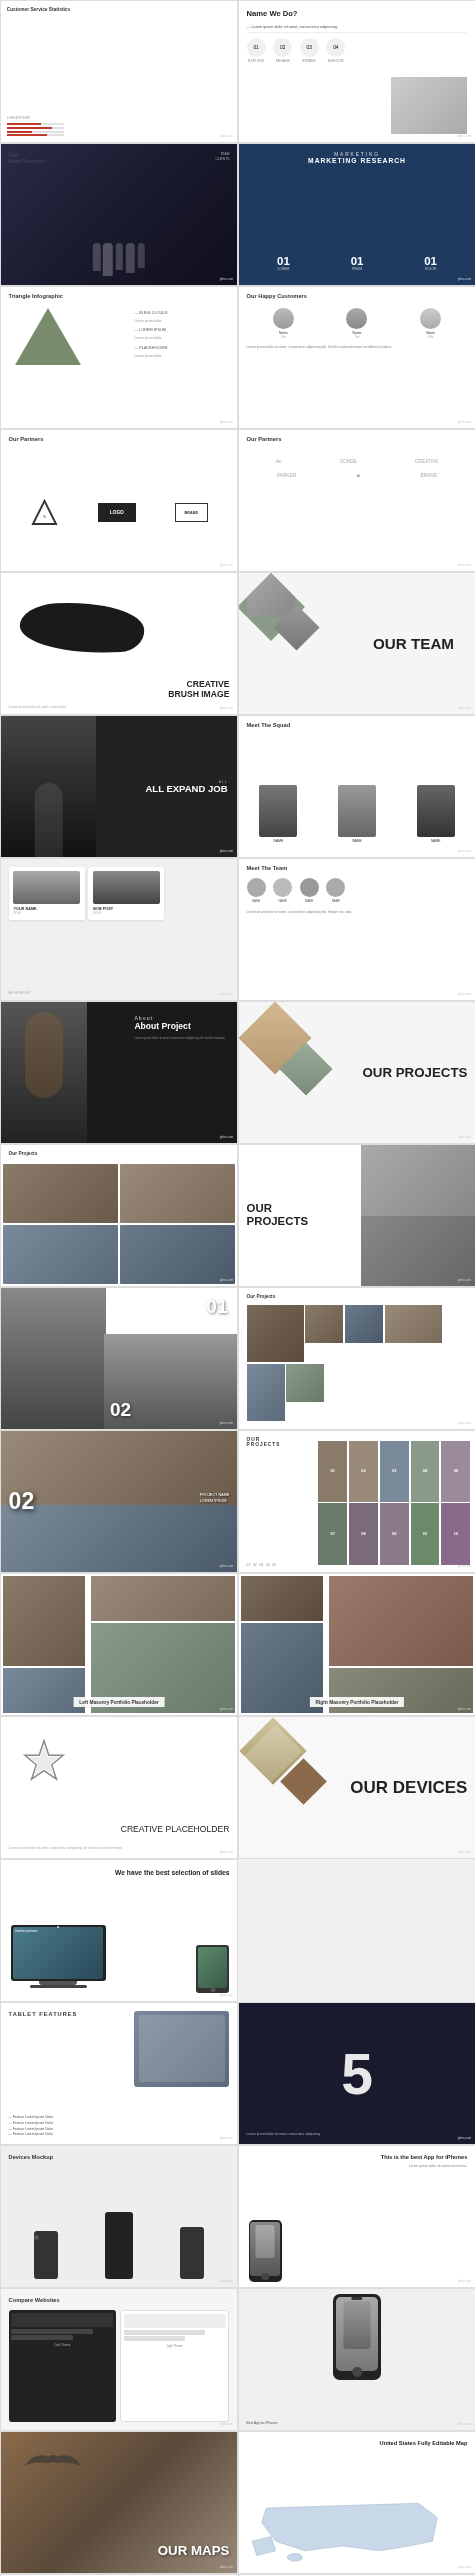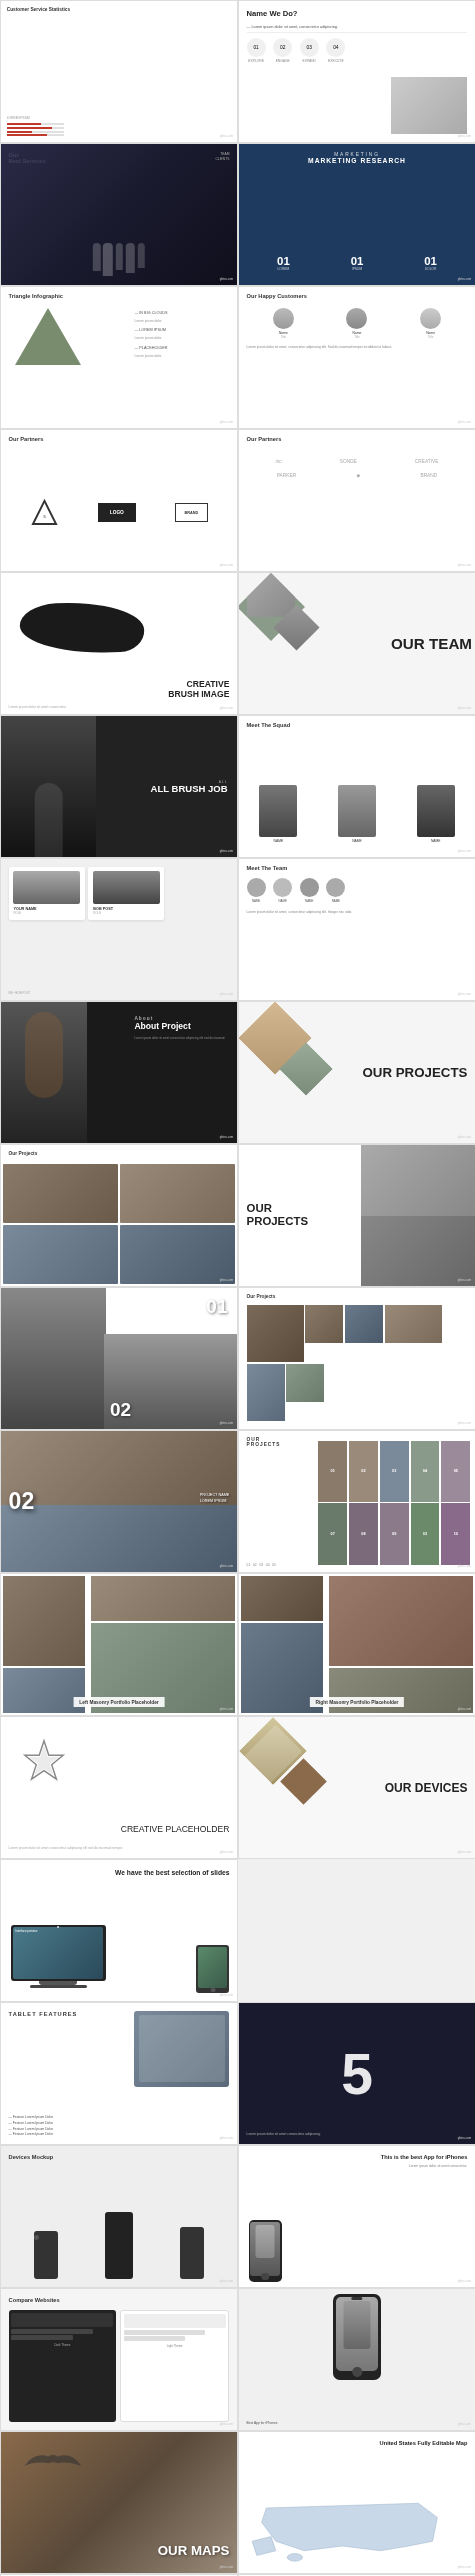--- a/index.html
+++ b/index.html
@@ -238,39 +238,39 @@
     <div class="half" style="background:#f5f5f5;">
 
       <div style="position:absolute;top:9.5px;left:7.6px;">
         <div style="width:48px;height:48px;background:#8B9B8A;transform:rotate(45deg);overflow:hidden;">
           <div style="width:100%;height:100%;background:linear-gradient(135deg,#aaa,#888);transform:rotate(-45deg) translateY(-14.3px);transform-origin:center;"></div>
         </div>
         <div style="width:33px;height:33px;background:#6a7a69;transform:rotate(45deg);position:absolute;top:28.6px;left:33px;overflow:hidden;">
           <div style="width:100%;height:100%;background:linear-gradient(135deg,#999,#777);"></div>
         </div>
       </div>
-      <div style="position:absolute;right:3px;top:50%;transform:translateY(-50%);text-align:center;">
+      <div style="position:absolute;right:21px;top:50%;transform:translateY(-50%);text-align:center;">
         <div style="font-size:15.2px;font-weight:bold;color:#222;line-height:1.1;">OUR TEAM</div>
       </div>
       <div class="watermark">gfxtra.com</div>
     </div>
   </div>
 
   <div class="row">
 
     <div class="half" style="background:#222;">
       <div style="position:absolute;top:0;left:0;width:95px;height:143px;background:#1a1a1a;overflow:hidden;">
         <div style="width:100%;height:100%;background:linear-gradient(180deg,#444,#111);"></div>
 
         <div style="position:absolute;bottom:0;left:50%;transform:translateX(-50%);width:28.6px;height:76px;background:rgba(255,255,255,0.1);border-radius:14.3px 14.3px 0 0;"></div>
       </div>
       <div style="position:absolute;right:9.5px;top:50%;transform:translateY(-50%);text-align:right;">
         <div style="font-size:3.3px;color:#aaa;letter-spacing:1px;">ALL</div>
         <div style="font-size:9.5px;font-weight:bold;color:#fff;line-height:1.1;">ALL
-BRUSH
+EXPAND
 JOB</div>
       </div>
       <div class="watermark">gfxtra.com</div>
     </div>
 
     <div class="half" style="background:#fff;">
       <div style="position:absolute;top:5.7px;left:7.6px;font-size:5.7px;font-weight:bold;color:#333;">Meet The Squad</div>
       <div style="position:absolute;top:19px;left:0;right:0;bottom:0;display:flex;justify-content:space-around;align-items:flex-end;padding-bottom:14.3px;">
         <div style="text-align:center;">
           <div style="width:38px;height:52px;background:#555;border-radius:1.9px;overflow:hidden;">
@@ -526,21 +526,21 @@
       <div style="position:absolute;top:9.5px;left:9.5px;">
         <div style="width:48px;height:48px;background:#c4a882;transform:rotate(45deg);overflow:hidden;position:absolute;top:0;left:0;">
           <div style="width:100%;height:100%;background:linear-gradient(135deg,#d4c8a0,#a09060);"></div>
         </div>
         <div style="width:33px;height:33px;background:#8a6a4a;transform:rotate(45deg);overflow:hidden;position:absolute;top:38px;left:38px;">
         </div>
 
         <div style="position:absolute;top:4.8px;left:4.8px;width:38px;height:48px;background:rgba(255,255,255,0.2);border-radius:2.9px;transform:rotate(45deg);"></div>
       </div>
       <div style="position:absolute;right:7.6px;top:50%;transform:translateY(-50%);text-align:right;">
-        <div style="font-size:12px;font-weight:bold;color:#222;line-height:1.2;">OUR DEVICES</div>
+        <div style="font-size:17px;font-weight:bold;color:#222;line-height:1.2;">OUR DEVICES</div>
       </div>
       <div class="watermark">gfxtra.com</div>
     </div>
   </div>
 
   <div class="row">
 
 
     <div class="half" style="background:#fff;">
       <div style="position:absolute;top:7.6px;right:7.6px;text-align:right;width:124px;">

